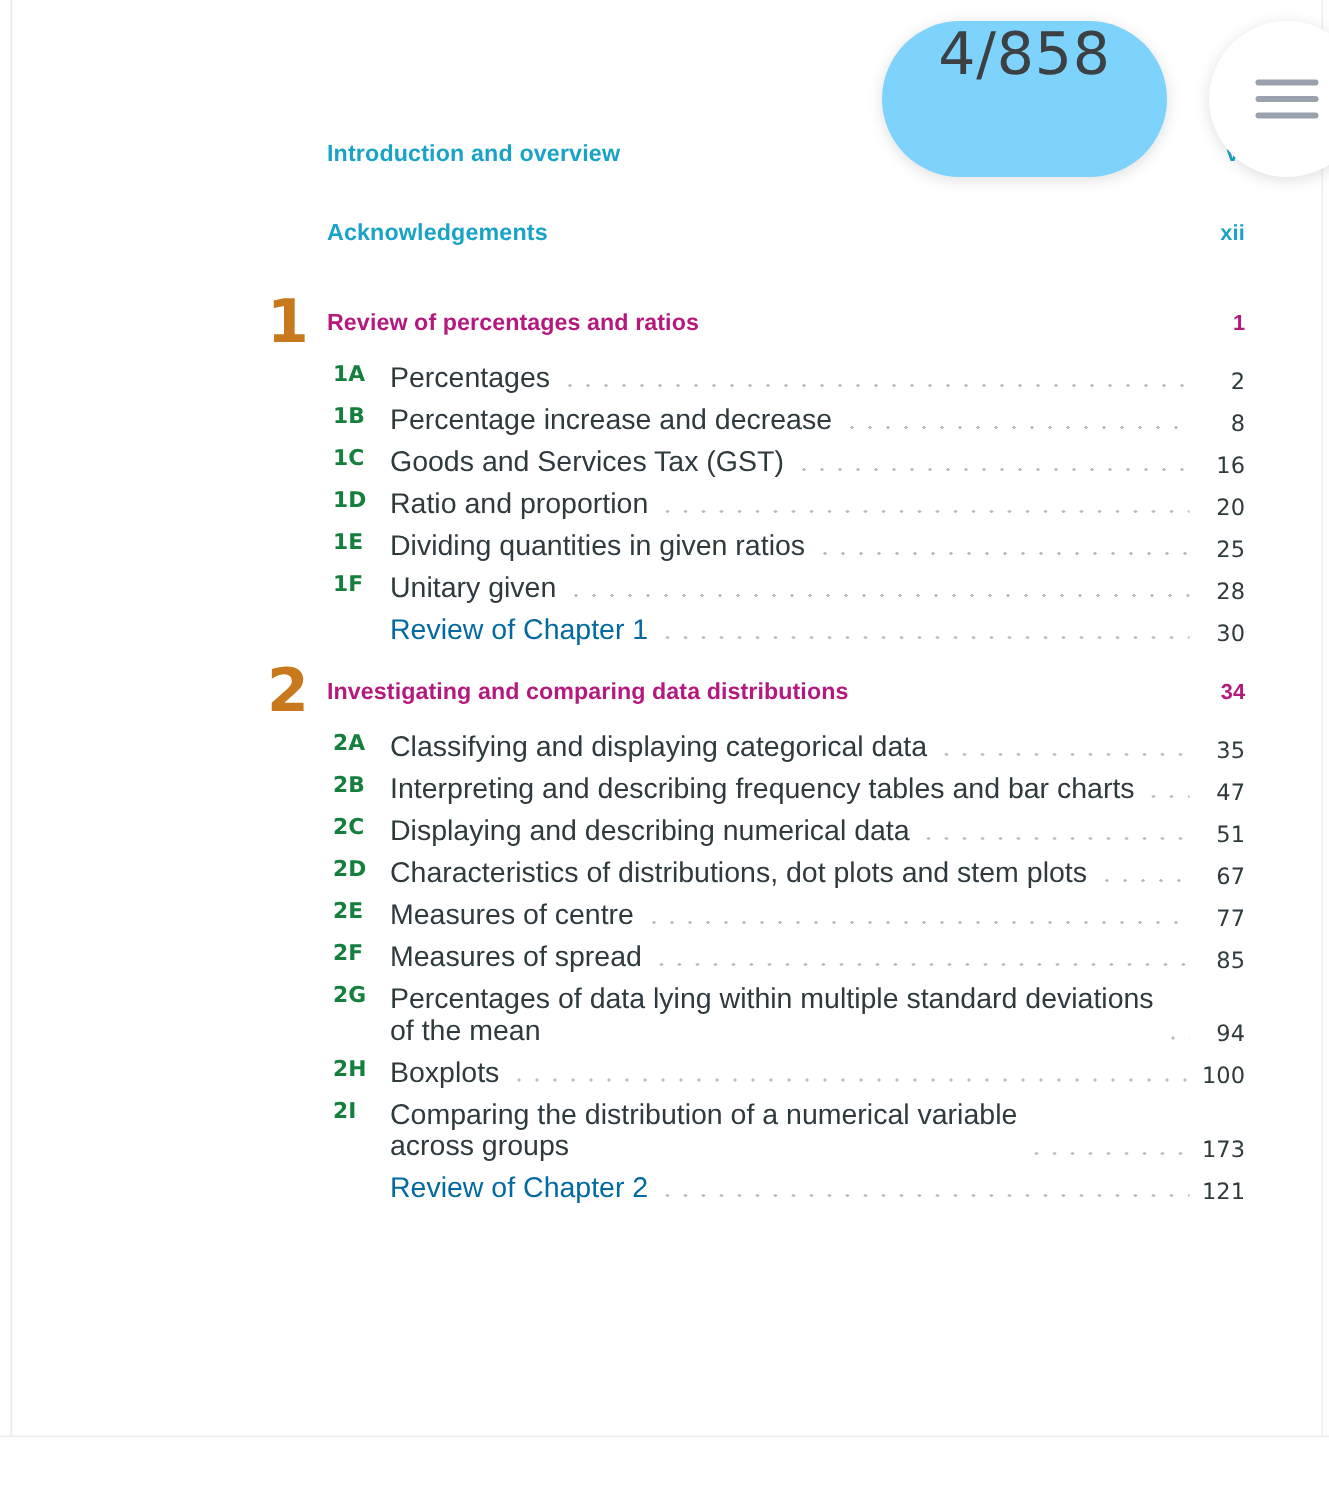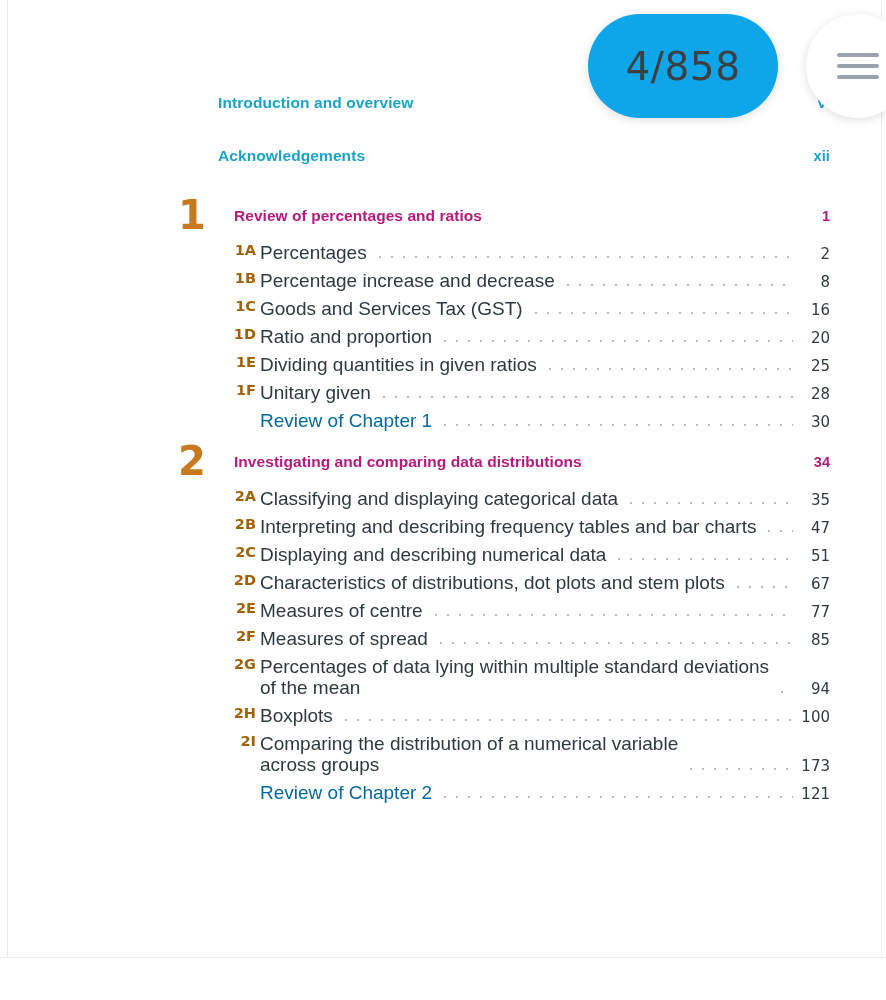--- a/index.html
+++ b/index.html
@@ -47,25 +47,24 @@
     border-top: 1px solid #ececec;
   }
 
   
   .page-pill {
     position: absolute;
     left: 588px;
     top: 14px;
     width: 190px;
     height: 104px;
-    background: #0ea5e9;
+    background: #7dd3fc;
     border-radius: 54px;
     box-shadow: 0 2px 10px rgba(0,0,0,0.13);
     display: flex;
-    align-items: center;
     justify-content: center;
     z-index: 20;
   }
   .page-pill .num {
     font-size: 39px;
     color: #3c4043;
     font-family: "DejaVu Sans", sans-serif;
     font-weight: 400;
     letter-spacing: 0.5px;
   }
@@ -136,21 +135,21 @@
     left: 0;
     top: -10px;
     font-size: 40px;
     font-weight: bold;
     color: #c8791e;
     font-family: "DejaVu Sans", sans-serif;
     line-height: 40px;
   }
   .chapter-title {
     position: absolute;
-    left: 56px;
+    left: 40px;
     top: 2px;
     font-size: 15.5px;
     font-weight: bold;
     color: #b5197d;
     letter-spacing: 0.05px;
   }
   .chapter-page {
     position: absolute;
     right: 0;
     top: 3px;
@@ -164,24 +163,23 @@
     display: flex;
     align-items: flex-start;
     margin-top: 7px;
     padding-left: 82px;
   }
   .entry .code {
     position: absolute;
     left: 44px;
     top: 0;
     width: 34px;
-    text-align: right;
     font-size: 14.5px;
     font-weight: bold;
-    color: #a16207;
+    color: #15803d;
     font-family: "DejaVu Sans", sans-serif;
   }
   .entry .title {
     font-size: 19px;
     color: #2f3a3f;
     white-space: pre-line;
     line-height: 21px;
   }
   .entry .leader {
     flex: 1 1 auto;

